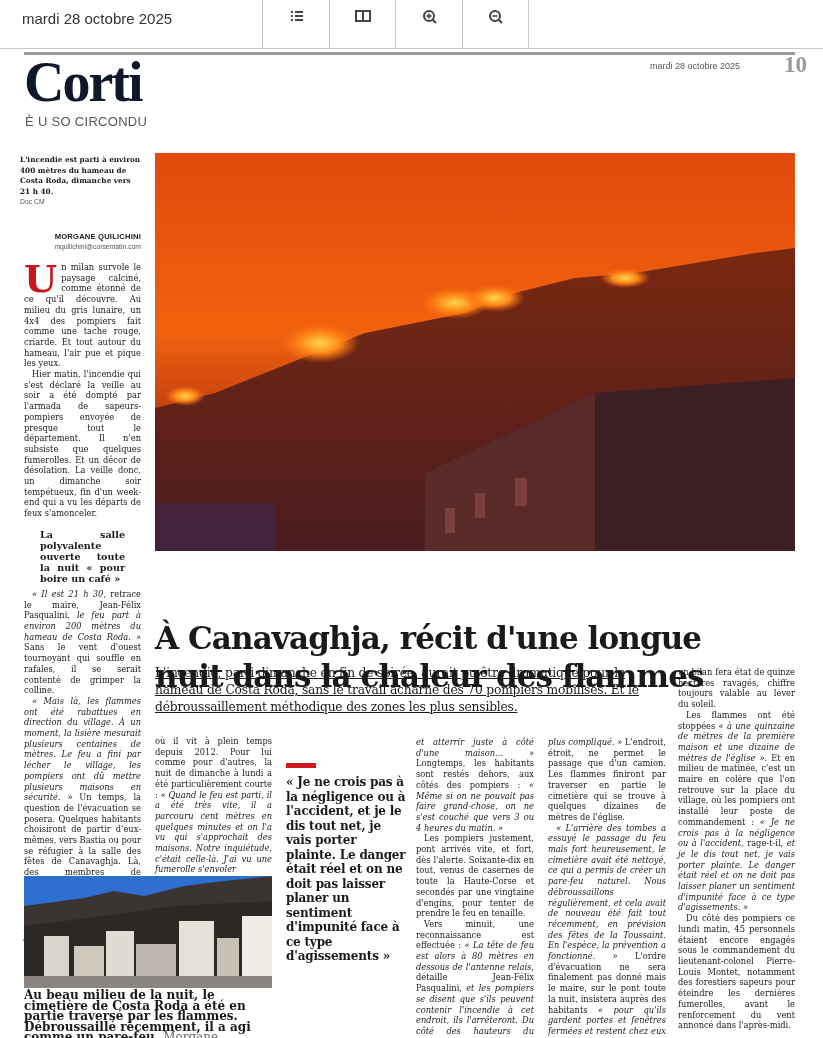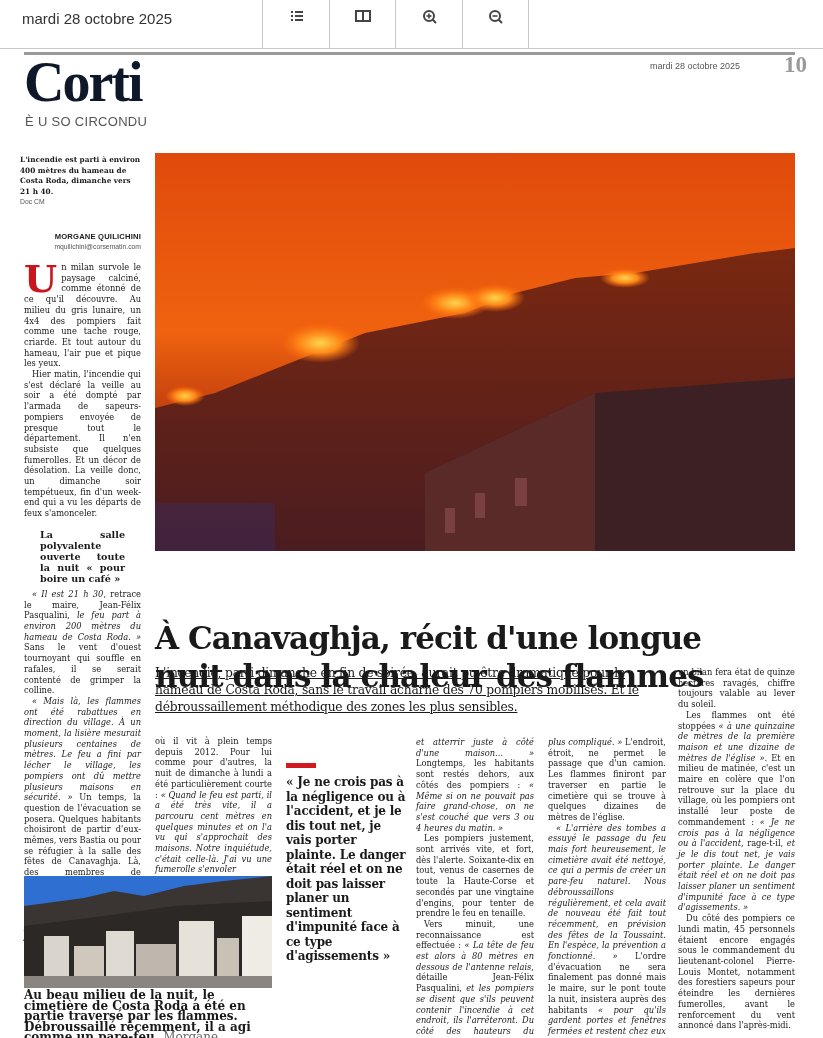--- a/index.html
+++ b/index.html
@@ -177,21 +177,21 @@
 
 <div class="col-text col2">
   <p class="noindent"><span>où il vit à plein temps depuis 2012. Pour lui comme pour d'autres, la nuit de dimanche à lundi a été particulièrement courte : </span><i>« Quand le feu est parti, il a été très vite, il a parcouru cent mètres en quelques minutes et on l'a vu qui s'approchait des maisons. Notre inquiétude, c'était celle-là. J'ai vu une fumerolle s'envoler</i></p>
 </div>
 
 <div class="pq-bar"></div>
 <div class="pull-quote">« Je ne crois pas à la négligence ou à l'accident, et je le dis tout net, je vais porter plainte. Le danger était réel et on ne doit pas laisser planer un sentiment d'impunité face à ce type d'agissements »</div>
 
 <div class="col-text col3">
   <p class="noindent"><i>et atterrir juste à côté d'une maison... »</i><span> Longtemps, les habitants sont restés dehors, aux côtés des pompiers : </span><i>« Même si on ne pouvait pas faire grand-chose, on ne s'est couché que vers 3 ou 4 heures du matin. »</i></p>
-  <p>Les pompiers justement, sont arrivés vite, et fort, dès l'alerte. Soixante-dix en tout, venus de casernes de toute la Haute-Corse et secondés par une vingtaine d'engins, pour tenter de prendre le feu en tenaille.</p>
+  <p>Les pompiers justement, pont arrivés vite, et fort, dès l'alerte. Soixante-dix en tout, venus de casernes de toute la Haute-Corse et secondés par une vingtaine d'engins, pour tenter de prendre le feu en tenaille.</p>
   <p><span>Vers minuit, une reconnaissance est effectuée : </span><i>« La tête de feu est alors à 80 mètres en dessous de l'antenne relais</i><span>, détaille Jean-Félix Pasqualini, </span><i>et les pompiers se disent que s'ils peuvent contenir l'incendie à cet endroit, ils l'arrêteront. Du côté des hauteurs du hameau en revanche, c'est</i></p>
 </div>
 
 <div class="col-text col4">
   <p class="noindent"><i>plus compliqué. »</i><span> L'endroit, étroit, ne permet le passage que d'un camion. Les flammes finiront par traverser en partie le cimetière qui se trouve à quelques dizaines de mètres de l'église.</span></p>
   <p><i>« L'arrière des tombes a essuyé le passage du feu mais fort heureusement, le cimetière avait été nettoyé, ce qui a permis de créer un pare-feu naturel. Nous débroussaillons régulièrement, et cela avait de nouveau été fait tout récemment, en prévision des fêtes de la Toussaint. En l'espèce, la prévention a fonctionné. »</i><span> L'ordre d'évacuation ne sera finalement pas donné mais le maire, sur le pont toute la nuit, insistera auprès des habitants </span><i>« pour qu'ils gardent portes et fenêtres fermées et restent chez eux »</i><span>.</span></p>
 
 </div>
 
 <div class="col-text col5">

